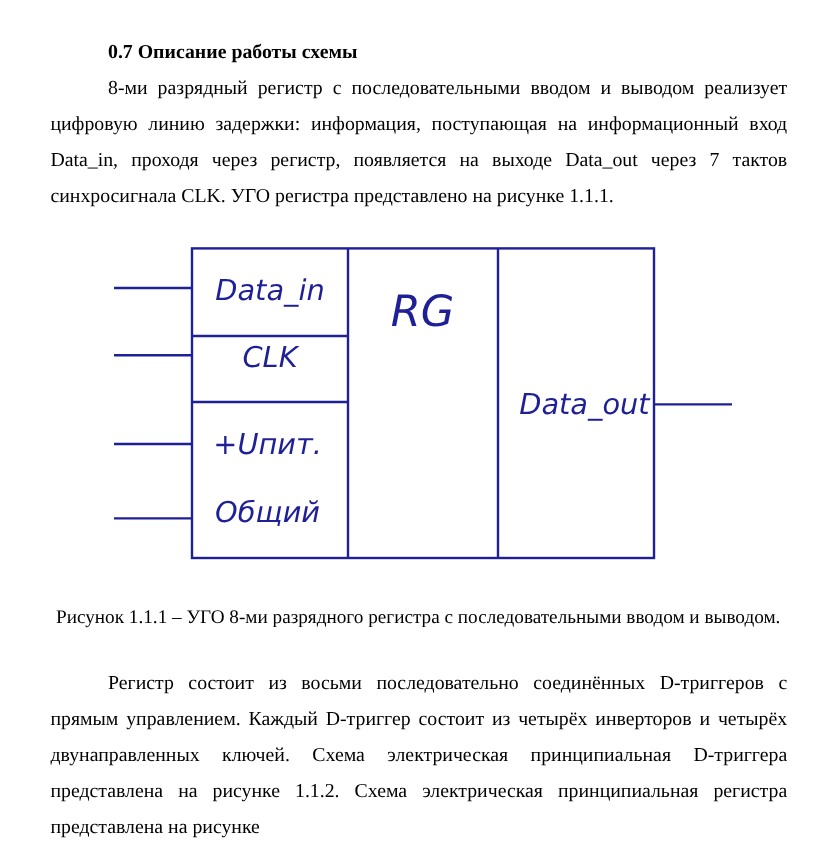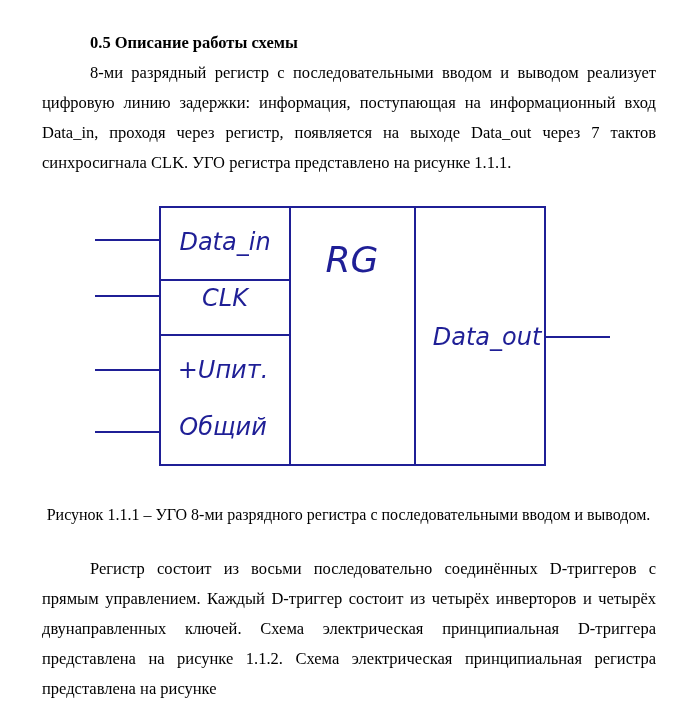--- a/index.html
+++ b/index.html
@@ -68,21 +68,21 @@
   .para.second {
     margin-top: 28px;
   }
 </style>
 </head>
 <body>
 
 <div class="page">
 
 
-  <h2 class="section-heading">0.5 Описание работы схемы</h2>
+  <h2 class="section-heading">0.7 Описание работы схемы</h2>
 
   <p class="para">8-ми разрядный регистр с последовательными вводом и выводом реализует цифровую линию задержки: информация, поступающая на информационный вход Data_in, проходя через регистр, появляется на выходе Data_out через 7 тактов синхросигнала CLK. УГО регистра представлено на рисунке 1.1.1.</p>
 
   <svg class="diagram-svg" width="696" height="274" viewBox="0 0 696 274" xmlns="http://www.w3.org/2000/svg">
 
     <rect x="160" y="11" width="385" height="258"></rect>
 
     <line x1="290" y1="11" x2="290" y2="269"></line>
     <line x1="415" y1="11" x2="415" y2="269"></line>
 

